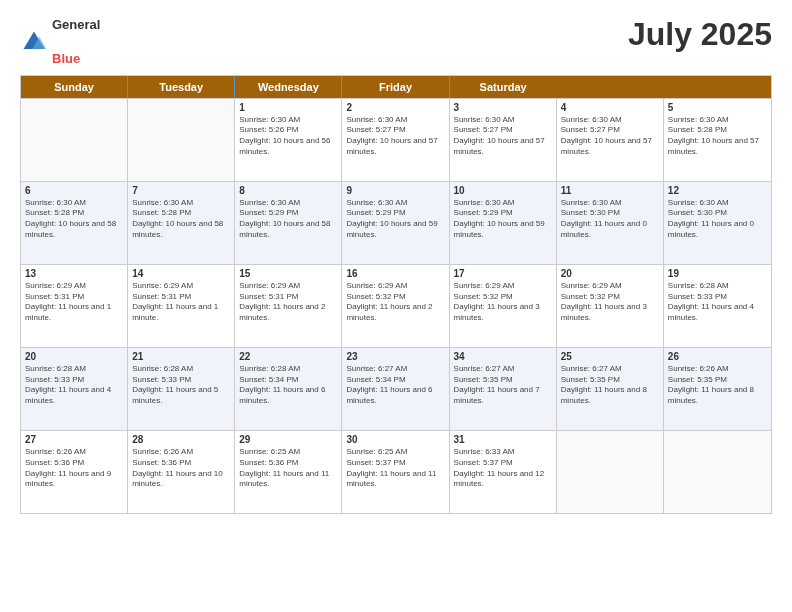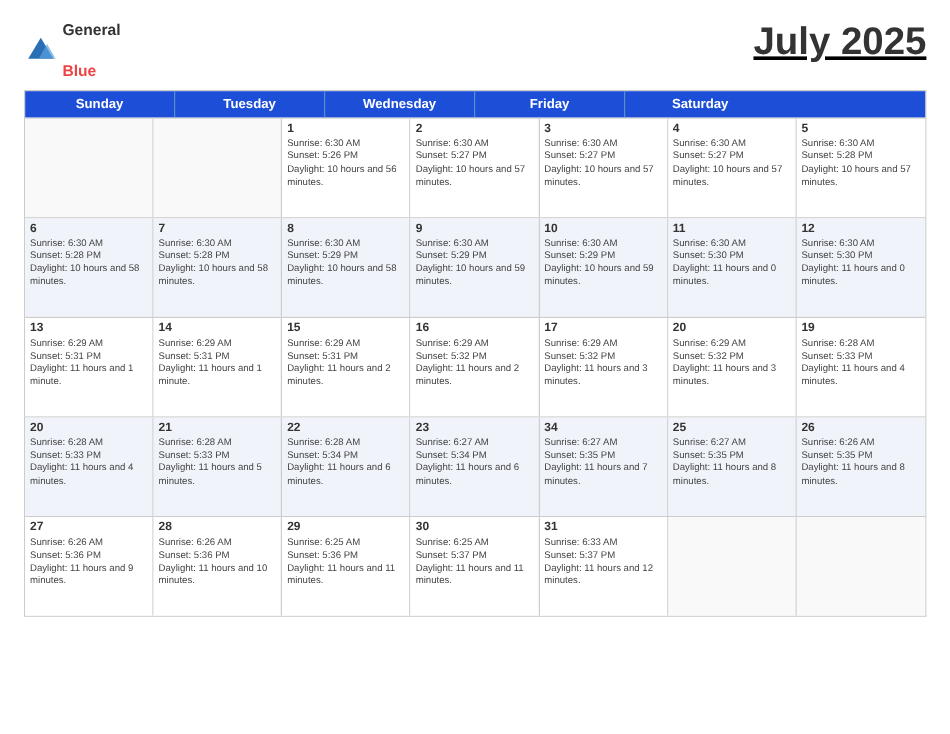--- a/index.html
+++ b/index.html
@@ -36,43 +36,42 @@
       line-height: 1.1;
     }
     .logo-general { color: #333; }
     .logo-blue { color: #ef4444; margin-top: 20px; }
     .logo-icon {
       width: 28px;
       height: 28px;
     }
     .title-block {
       text-align: center;
-      text-decoration: underline;
     }
     .month-title {
       font-size: 32px;
       font-weight: bold;
       color: #333;
       line-height: 1;
     }
     .location {
       font-size: 13px;
       color: #555;
       margin-top: 2px;
     }
     .calendar {
       flex: 1;
       display: flex;
       flex-direction: column;
       border: 1px solid #ccc;
     }
     .cal-header {
       display: grid;
-      grid-template-columns: repeat(6, 1fr);
-      background: #1d4ed8;
+      grid-template-columns: repeat(7, 1fr);
+      background: #a16207;
     }
     .cal-header-cell {
       color: #fff;
       font-size: 11px;
       font-weight: bold;
       text-align: center;
       padding: 5px 2px;
       border-right: 1px solid #5a8ec5;
     }
     .cal-header-cell:last-child { border-right: none; }

